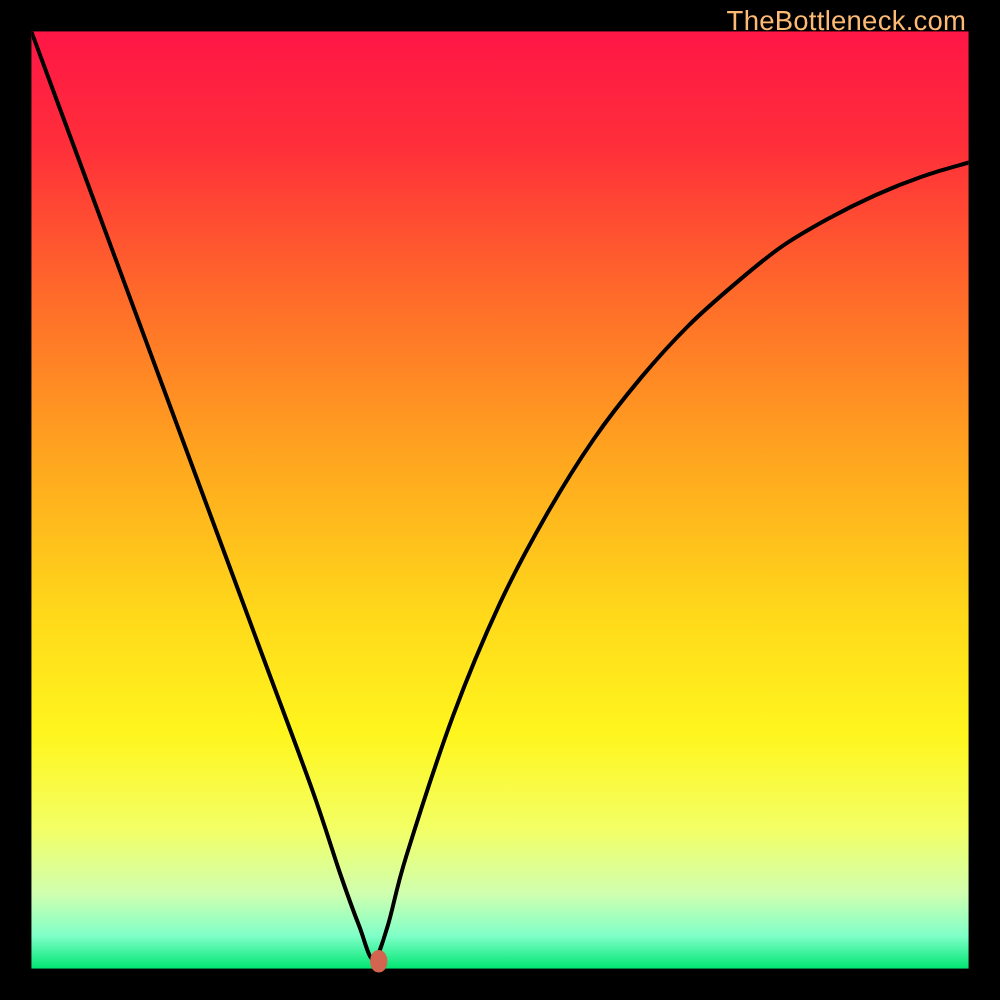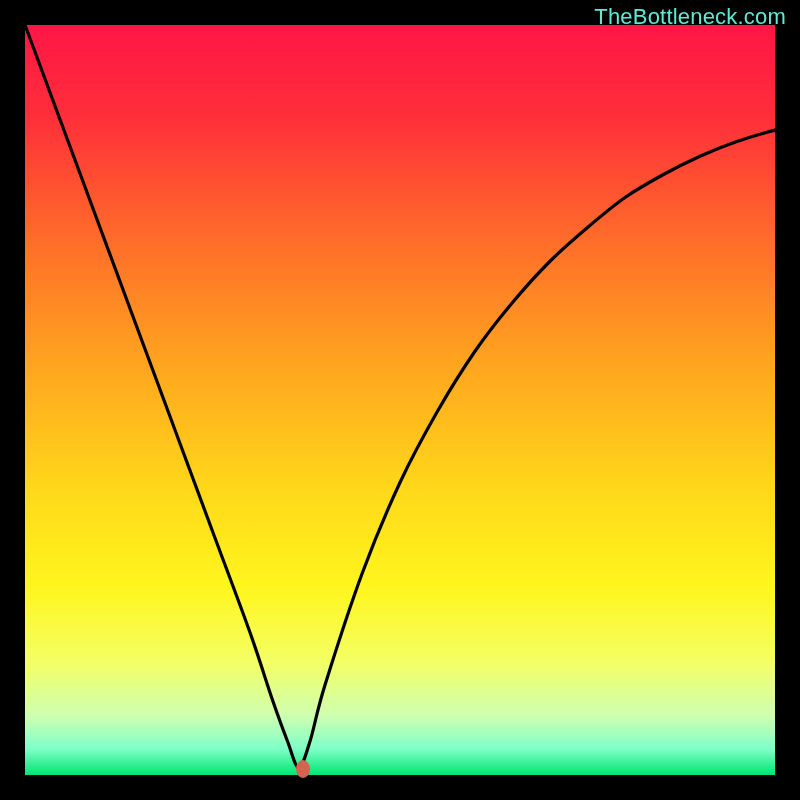--- a/index.html
+++ b/index.html
@@ -6,22 +6,22 @@
   body {
     width: 800px;
     height: 800px;
     background: #000;
     position: relative;
     font-family: Arial, Helvetica, sans-serif;
   }
   .watermark {
     position: absolute;
     top: 4px;
-    right: 14px;
-    color: #5eead4;
+    right: 27px;
+    color: #fdba74;
     font-size: 22px;
     letter-spacing: 0.2px;
     z-index: 10;
   }
   .plot-frame {
     position: absolute;
     left: 25px;
     top: 25px;
     width: 750px;
     height: 750px;

